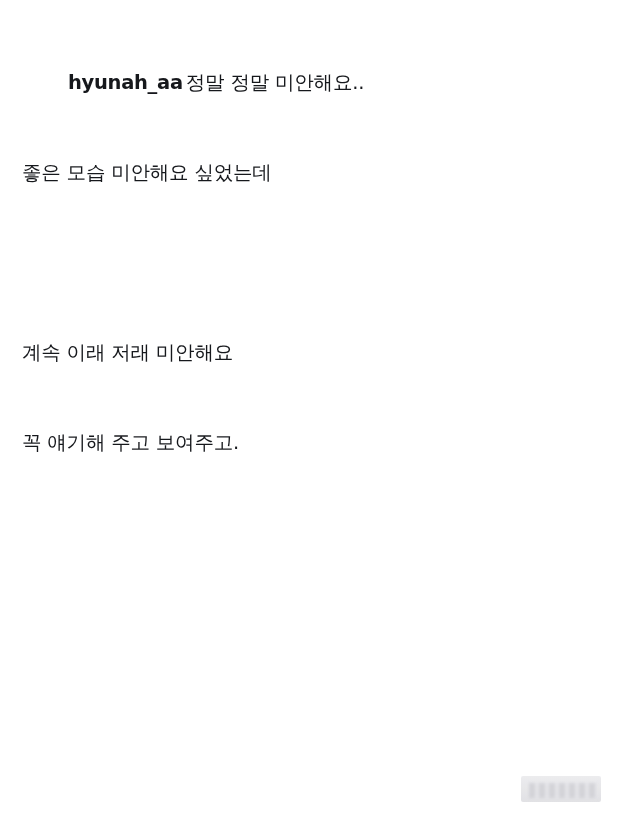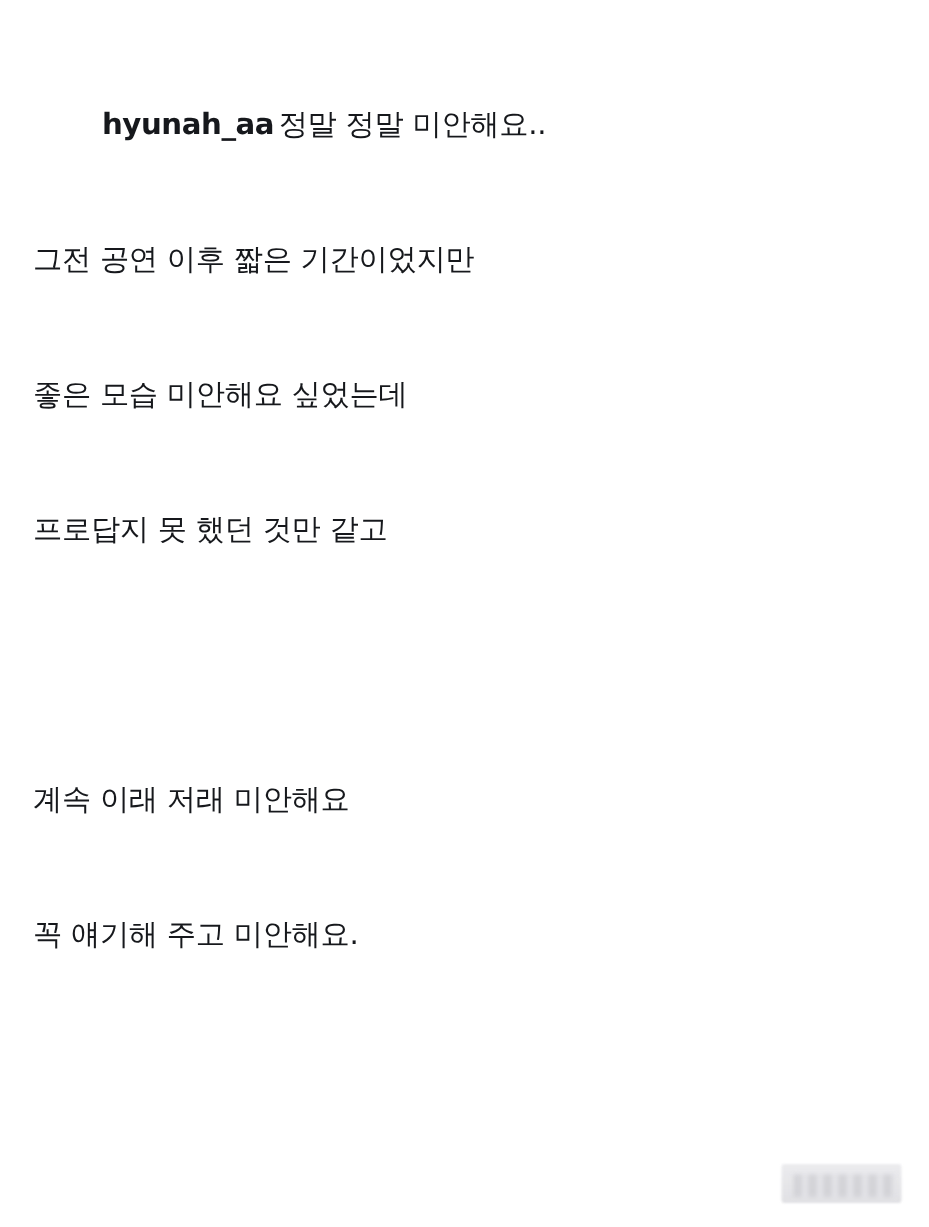--- a/index.html
+++ b/index.html
@@ -64,26 +64,24 @@
     opacity: 0.8;
     filter: blur(1.4px);
   }
 </style>
 </head>
 <body>
 
 <div class="post">
   <div class="caption">
     <span class="line"><span class="username">hyunah_aa</span><span>정말 정말 미안해요..</span></span>
-    <span class="line">그전 공연 이후 짧은 기간이었지만</span>
     <span class="line">좋은 모습 미안해요 싶었는데</span>
-    <span class="line">프로답지 못 했던 것만 같고</span>
     <span class="blank"></span>
     <span class="line">계속 이래 저래 미안해요</span>
-    <span class="line">꼭 얘기해 주고 미안해요.</span>
+    <span class="line">꼭 얘기해 주고 보여주고.</span>
     
     
     
     
     
     
     
     
     
     

